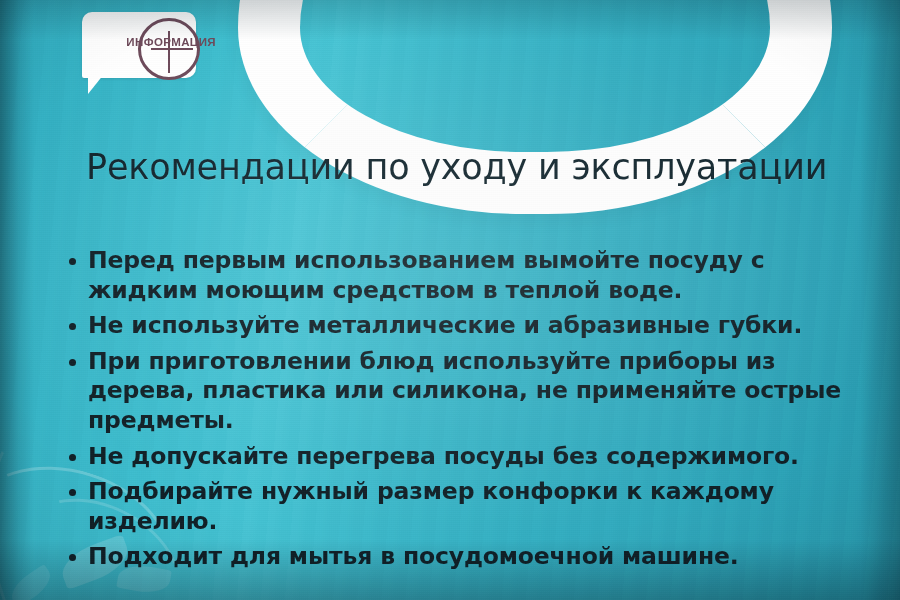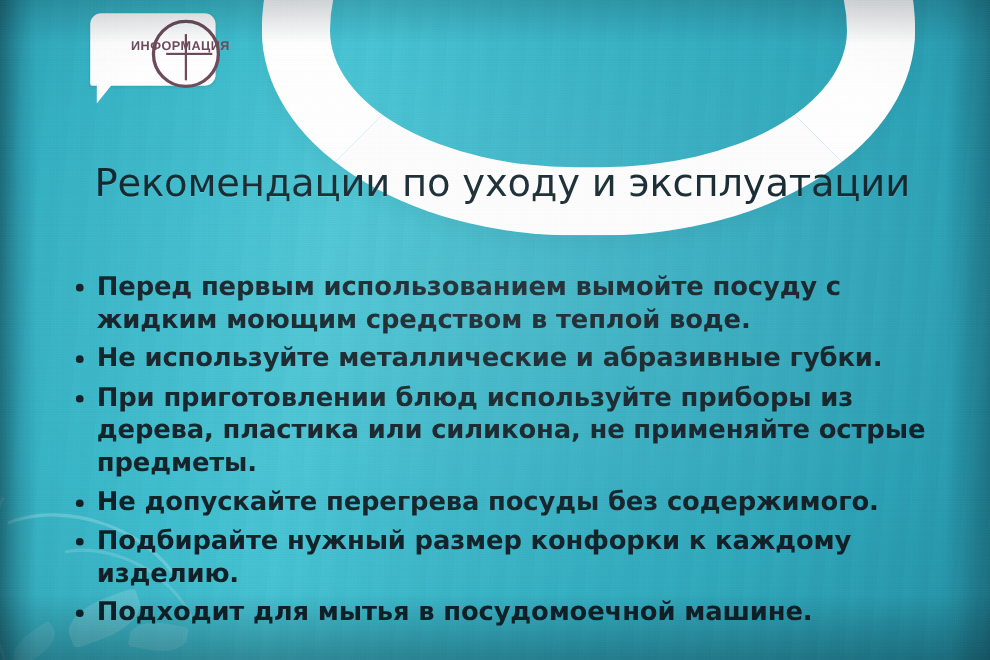--- a/index.html
+++ b/index.html
@@ -174,21 +174,21 @@
     width: 42px;
     height: 2px;
     margin-top: -1px;
     background: #6d4a5a;
   }
   .badge-text {
     position: absolute;
     left: 8px;
     top: 24px;
     width: 104px;
-    text-align: center;
+    text-align: right;
     font-size: 11.5px;
     font-weight: 700;
     letter-spacing: .4px;
     color: #6d4a5a;
     font-family: "Liberation Sans", sans-serif;
     z-index: 3;
     padding-left: 22px;
   }
 
   

